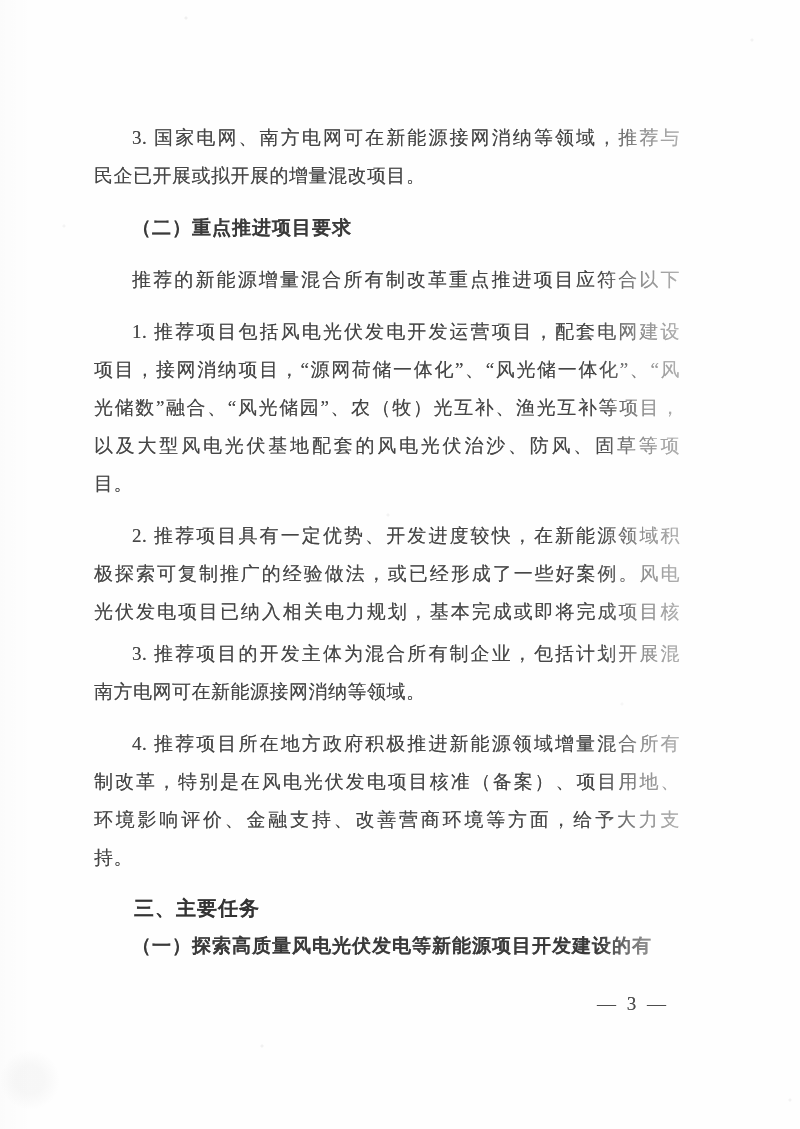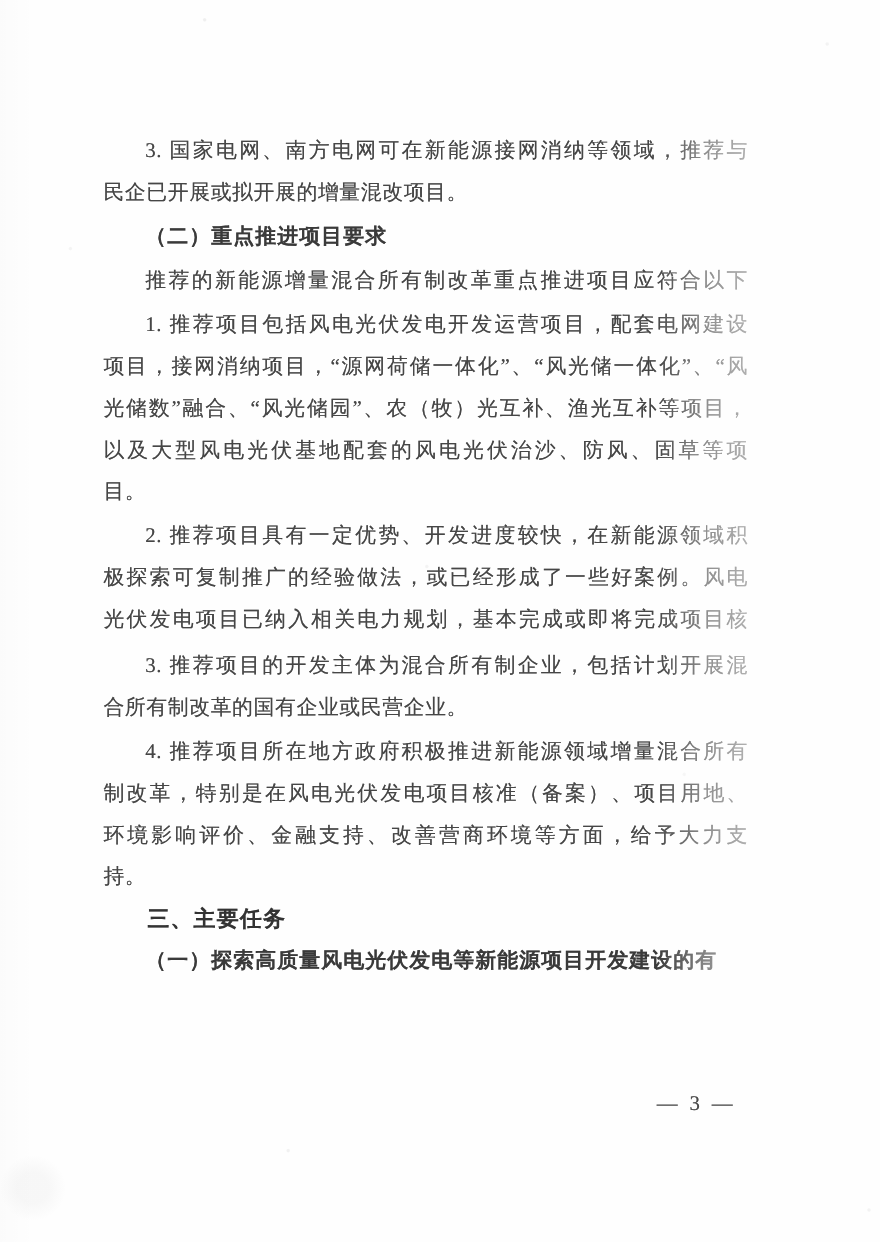--- a/index.html
+++ b/index.html
@@ -54,23 +54,23 @@
     letter-spacing: 1px;
   }
   
   .hb {
     font-family: "Liberation Sans", sans-serif;
     font-weight: 700;
     color: #333333;
     font-size: 20px;
     letter-spacing: 1px;
   }
-  .mt2  { margin-top: 2px; }
+  .mt2  { margin-top: 14px; }
   .mt4  { margin-top: 4px; }
-  .mt12 { }
+  .mt12 { margin-top: 12px; }
   
   .fade-right {
     position: absolute;
     top: 118px;
     left: 596px;
     width: 104px;
     height: 872px;
     pointer-events: none;
     background: linear-gradient(90deg,
       rgba(254,254,254,0) 0%,
@@ -100,21 +100,21 @@
     <div class="ln ind j mt2">推荐的新能源增量混合所有制改革重点推进项目应符合以下</div>
     <div class="ln ind j mt2">1. 推荐项目包括风电光伏发电开发运营项目，配套电网建设</div>
     <div class="ln j">项目，接网消纳项目，“源网荷储一体化”、“风光储一体化”、“风</div>
     <div class="ln j">光储数”融合、“风光储园”、农（牧）光互补、渔光互补等项目，</div>
     <div class="ln j">以及大型风电光伏基地配套的风电光伏治沙、防风、固草等项</div>
     <div class="ln">目。</div>
     <div class="ln ind j mt2">2. 推荐项目具有一定优势、开发进度较快，在新能源领域积</div>
     <div class="ln j">极探索可复制推广的经验做法，或已经形成了一些好案例。风电</div>
     <div class="ln j">光伏发电项目已纳入相关电力规划，基本完成或即将完成项目核</div>
     <div class="ln ind j mt4">3. 推荐项目的开发主体为混合所有制企业，包括计划开展混</div>
-    <div class="ln">合所有制改革的国有企业或民营企业。</div>
+    <div class="ln">南方电网可在新能源接网消纳等领域。</div>
     <div class="ln ind j mt2">4. 推荐项目所在地方政府积极推进新能源领域增量混合所有</div>
     <div class="ln j">制改革，特别是在风电光伏发电项目核准（备案）、项目用地、</div>
     <div class="ln j">环境影响评价、金融支持、改善营商环境等方面，给予大力支</div>
     <div class="ln">持。</div>
     <div class="ln ind hb mt12">三、主要任务</div>
     <div class="ln ind kb">（一）探索高质量风电光伏发电等新能源项目开发建设的有</div>
   </div>
 
   <div class="fade-right"></div>
 

